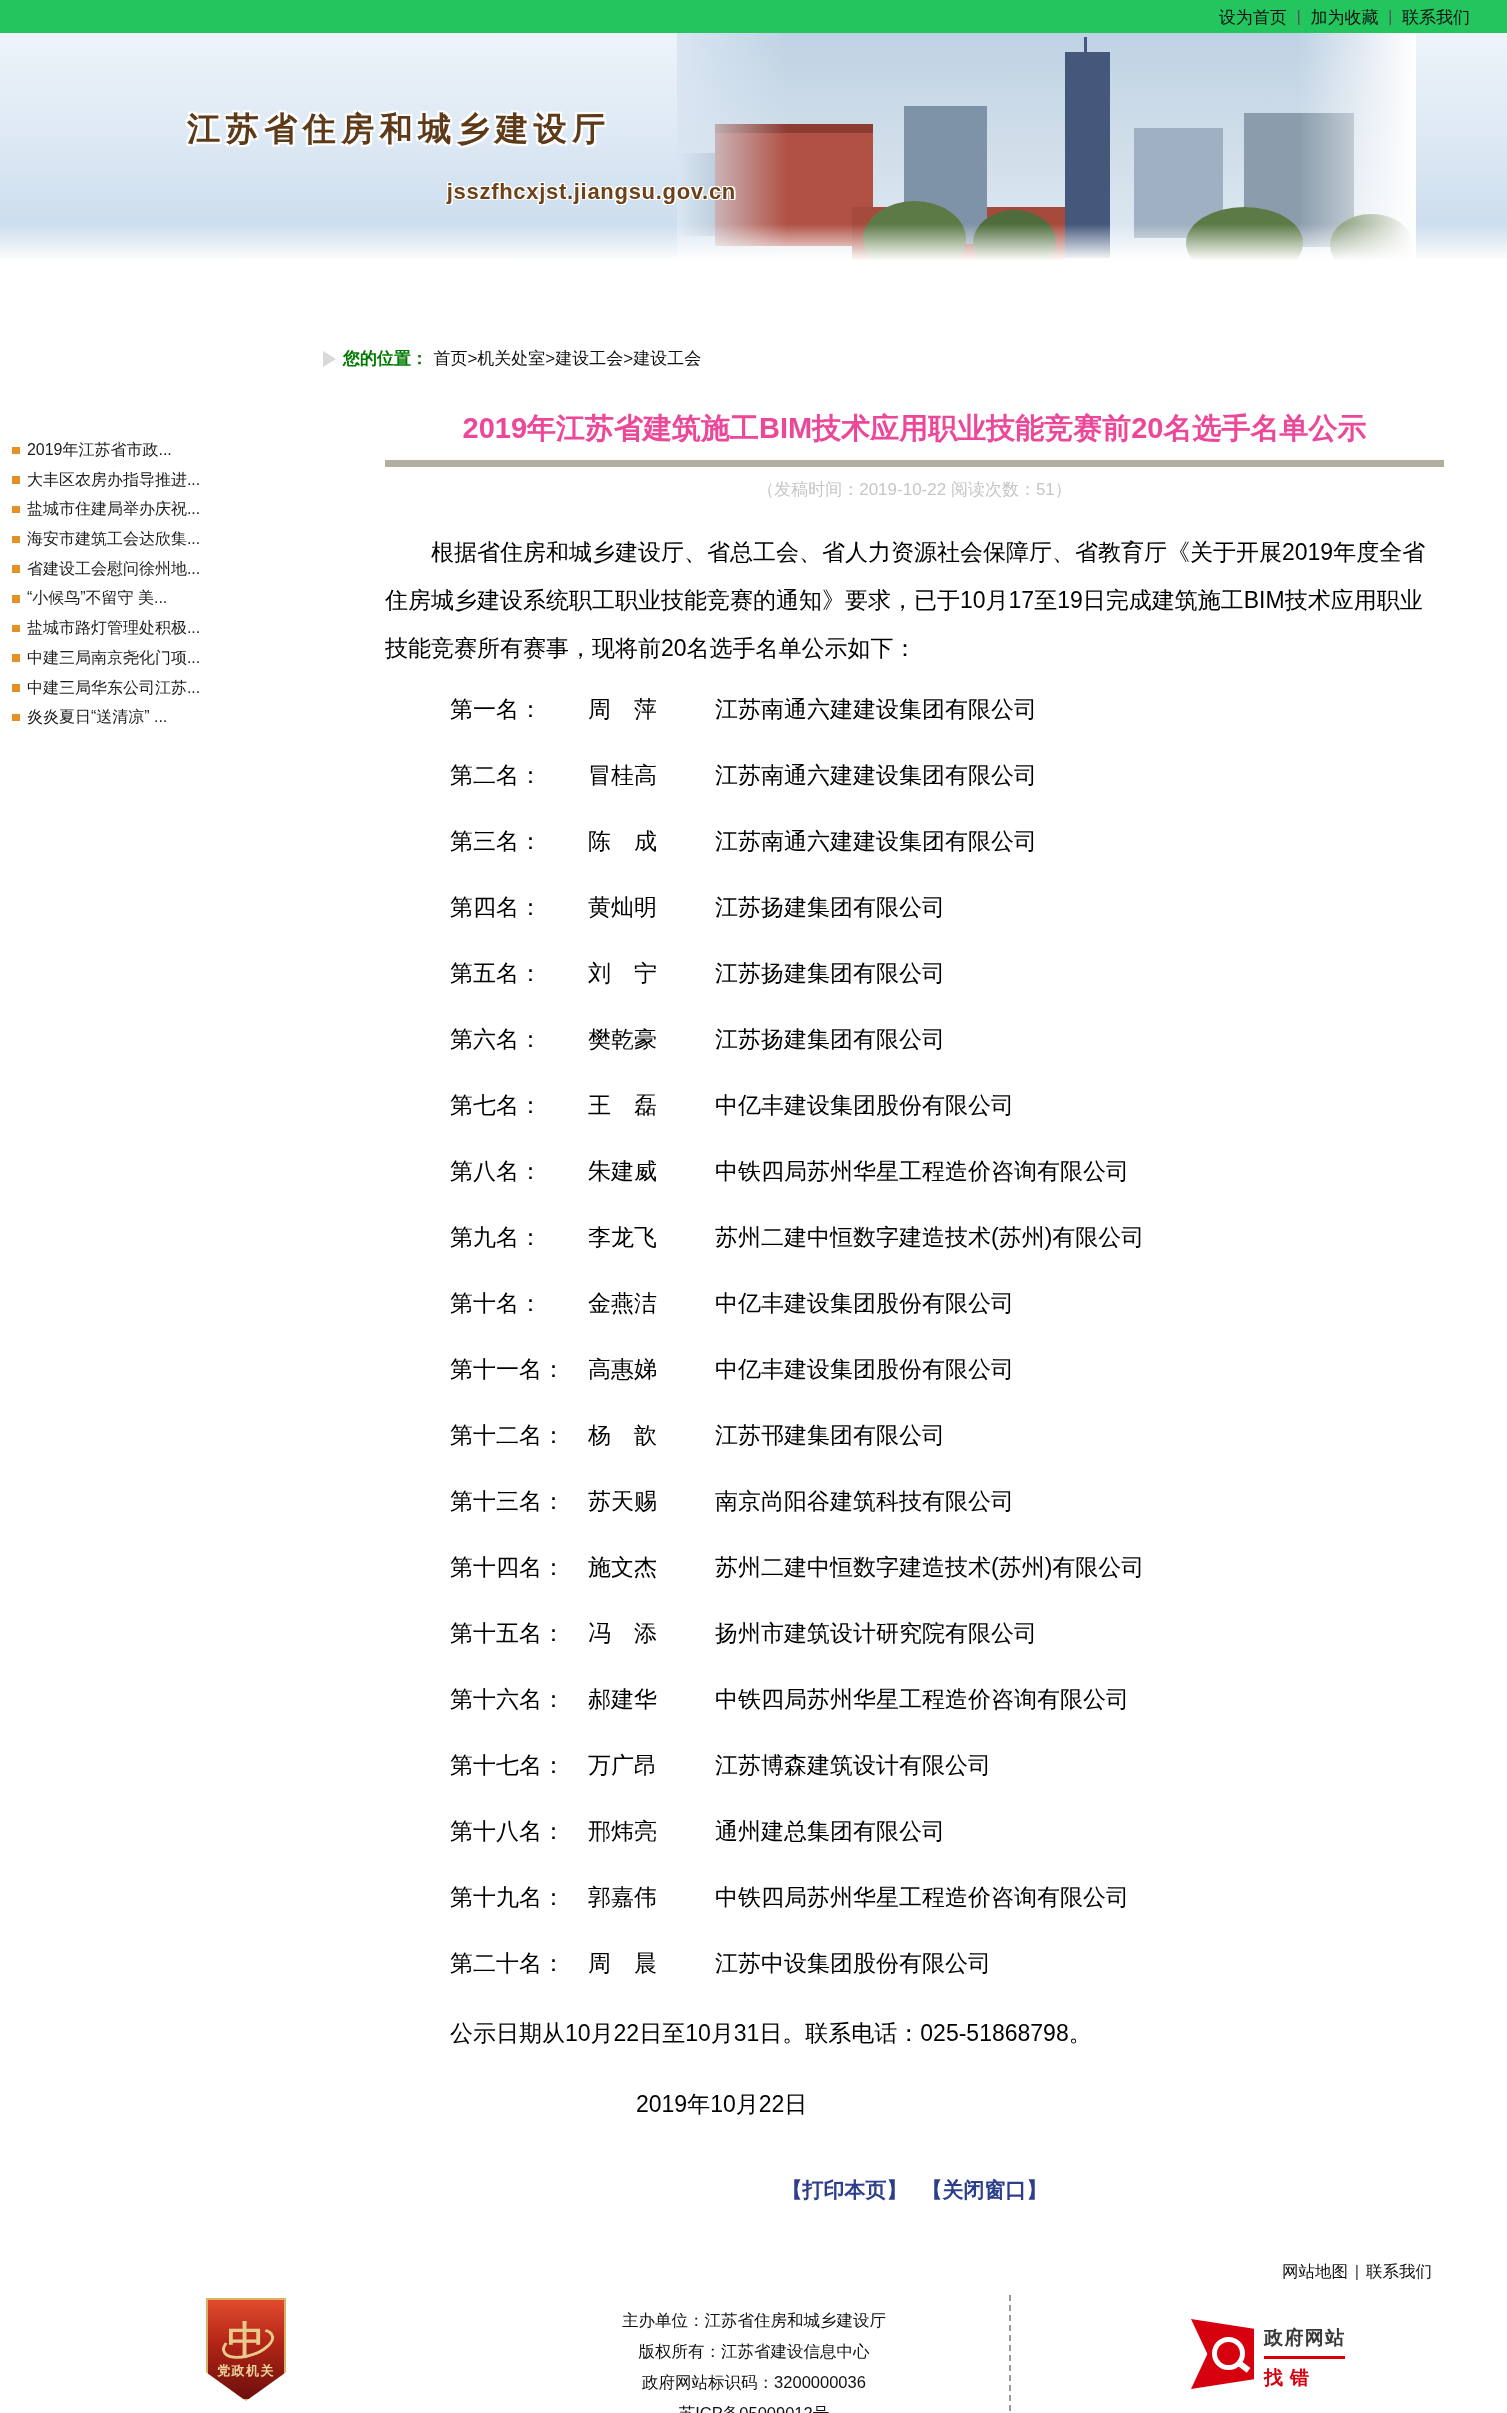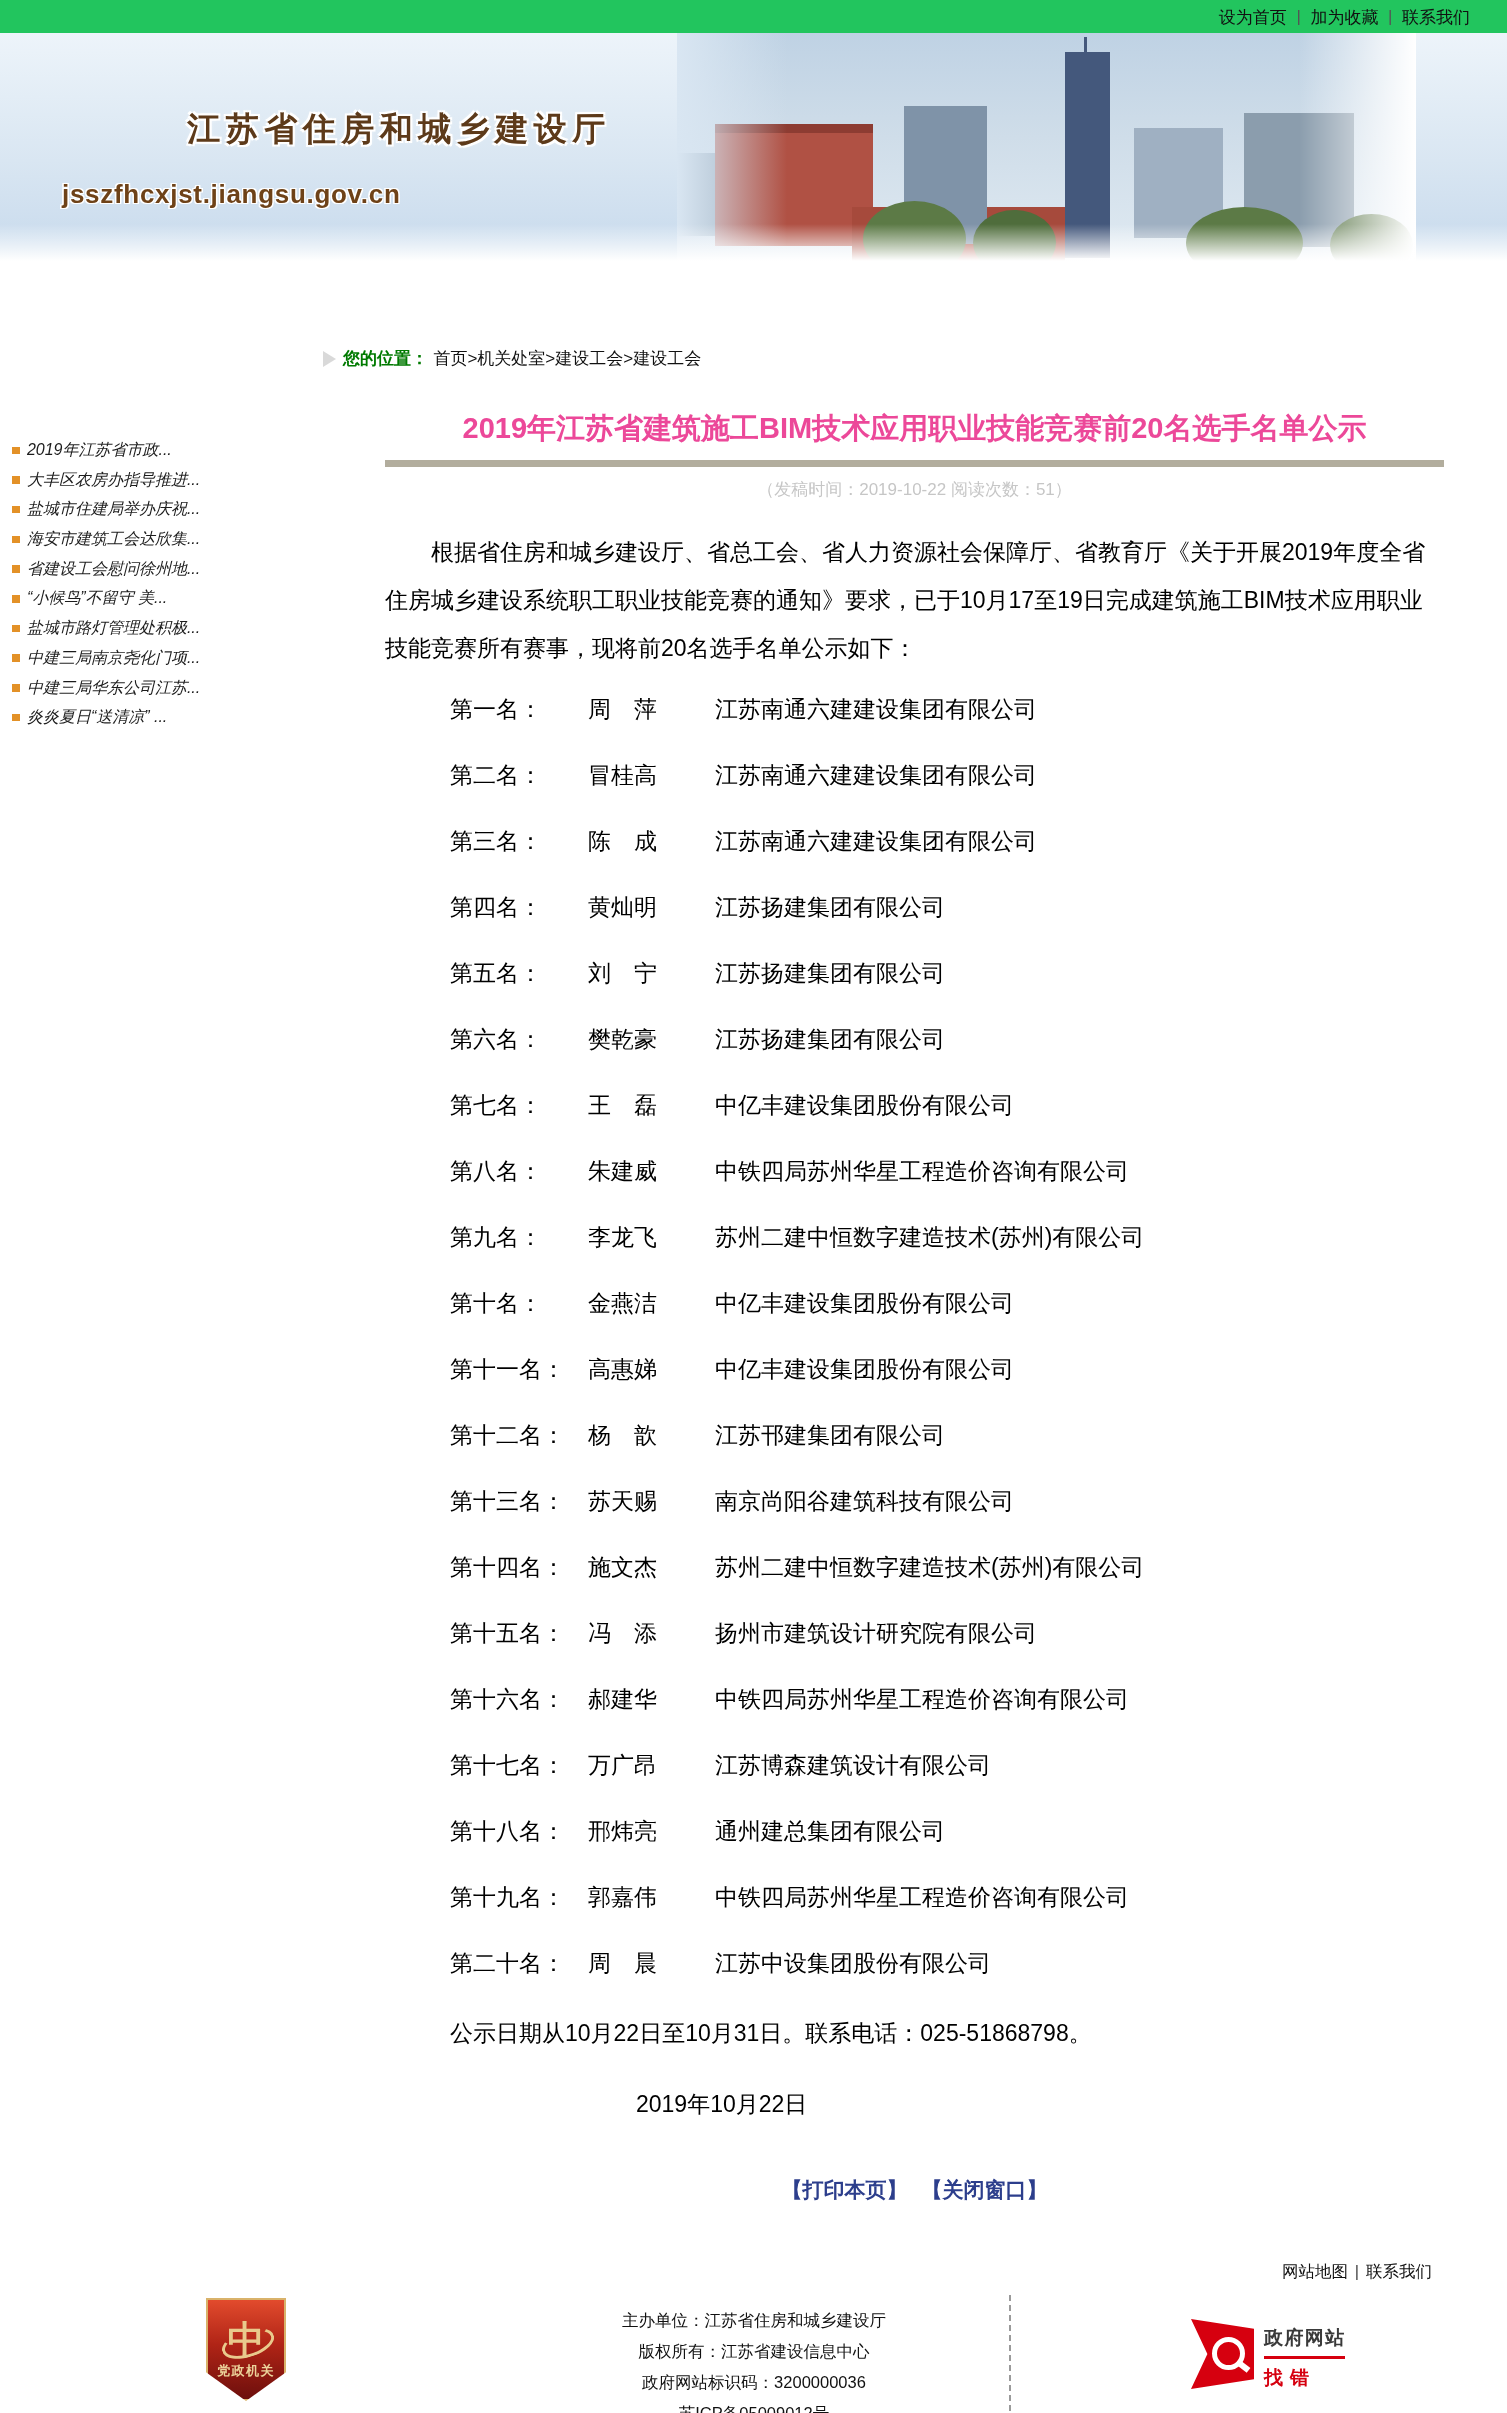--- a/index.html
+++ b/index.html
@@ -30,31 +30,31 @@
   .t1{left:186px;bottom:-12.4px;width:103px;height:76px;}
   .t2{left:296px;bottom:-9.6px;width:83px;height:65px;background:#4f6d3c;}
   .t3{left:509px;bottom:-13.8px;width:117px;height:72px;}
   .t4{left:653px;bottom:-11px;width:83px;height:62px;background:#557243;}
   .fade-left{left:0;top:0;width:110px;height:100%;background:linear-gradient(90deg,#d9e6f2 0%,rgba(217,230,242,0) 100%);}
   .fade-right{right:0;top:0;width:117px;height:100%;background:linear-gradient(270deg,#ffffff 0%,rgba(255,255,255,0) 100%);}
   .fade-bottom{left:0;bottom:0;width:100%;height:41px;background:linear-gradient(0deg,#ffffff 10%,rgba(255,255,255,0) 100%);}
   .banner-title{position:absolute;left:62px;top:74px;width:674px;text-align:center;
     font-size:33px;font-weight:bold;color:#5d3a1a;letter-spacing:5.5px;
     text-shadow:-2.1px -2.1px 0 #fff,2.1px -2.1px 0 #fff,-2.1px 2.1px 0 #fff,2.1px 2.1px 0 #fff,0 0 5.5px #fff;}
-  .banner-url{position:absolute;left:62px;top:146px;width:674px;text-align:left;
-    font-size:26px;font-weight:bold;color:#6e4218;letter-spacing:0.7px;
+  .banner-url{position:absolute;left:62px;top:146px;width:674px;text-align:right;
+    font-size:22px;font-weight:bold;color:#6e4218;letter-spacing:0.7px;
     text-shadow:-1.4px -1.4px 0 #fff,1.4px -1.4px 0 #fff,-1.4px 1.4px 0 #fff,1.4px 1.4px 0 #fff;}
   
   .breadcrumb{position:absolute;top:347px;left:323px;font-size:17px;display:flex;align-items:center;}
   .loc-icon{width:0;height:0;border-left:13.8px solid #cfcfcf;border-top:8.3px solid transparent;
     border-bottom:8.3px solid transparent;margin-right:6.9px;opacity:.8;}
   .bc-label{color:#007a00;font-weight:bold;margin-right:5.5px;}
   .bc-path{color:#111;}
   
-  .sidebar{position:absolute;top:441px;left:12.4px;width:241px;font-style:italic;}
+  .sidebar{position:absolute;top:441px;left:12.4px;width:241px;}
   .side-item{display:flex;align-items:flex-start;margin-bottom:11.7px;font-size:16px;color:#1c1c1c;line-height:18px;cursor:pointer;}
   .bullet{flex:0 0 auto;width:7.6px;height:7.6px;background:#e39127;margin:5.5px 6.9px 0 0;}
   
   .main{position:absolute;left:385px;top:409px;width:1059px;}
   .article-title{font-size:29px;font-weight:bold;color:#ec4899;text-align:center;line-height:39px;}
   .divider{margin-top:12.4px;height:6.2px;background:#b2ad9d;}
   .meta{margin-top:11px;text-align:center;font-size:17px;color:#c6c6c6;}
   .para{margin-top:27.5px;font-size:23px;line-height:48px;text-indent:2em;color:#000;}
   .winners{margin-top:26px;padding-left:65px;}
   .wrow{display:flex;margin-bottom:43px;font-size:23px;line-height:23px;color:#000;}

